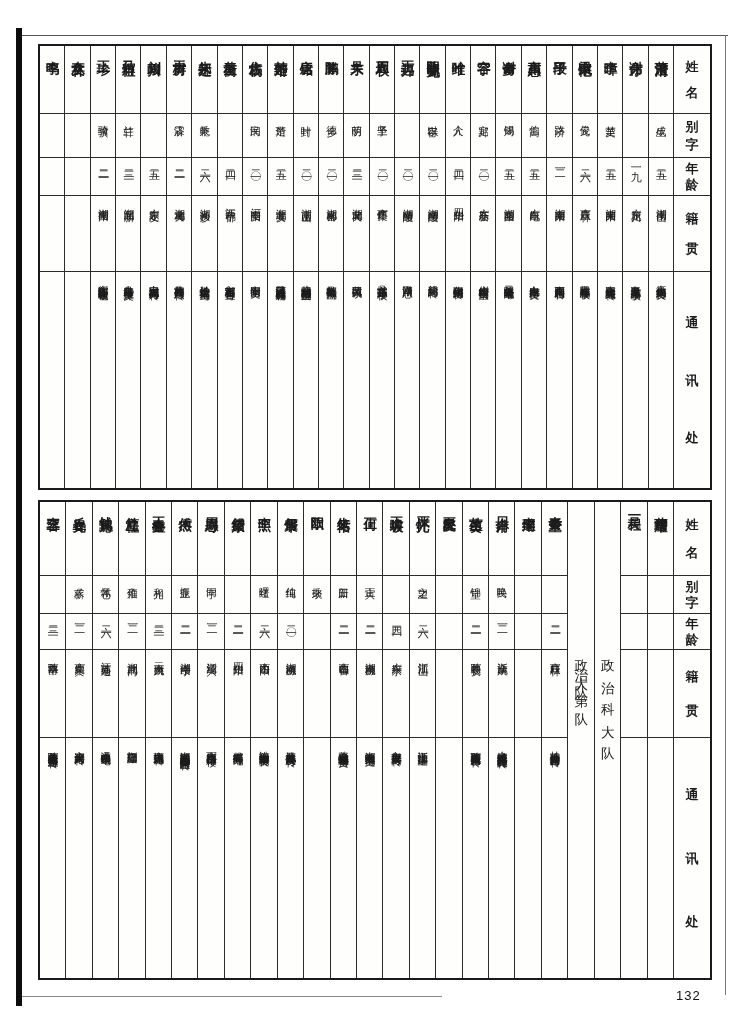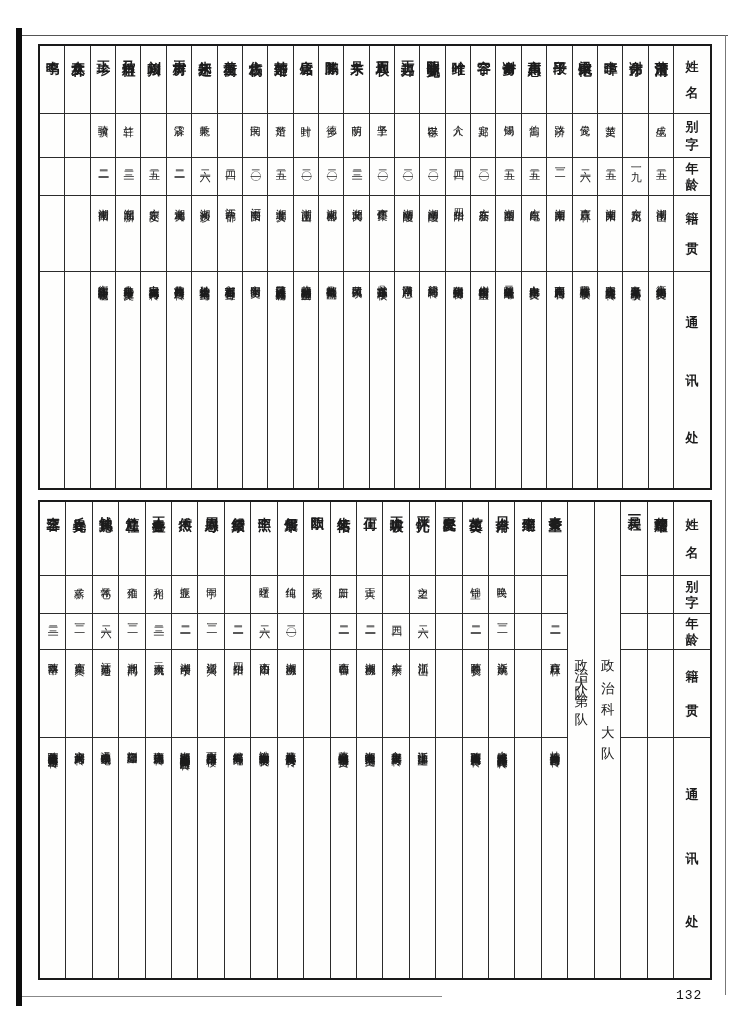--- a/index.html
+++ b/index.html
@@ -62,21 +62,21 @@
   .annot{
     writing-mode:vertical-rl;text-orientation:upright;
     font-size:13.5px;color:#222;line-height:1;
   }
   .annot-a{padding-top:146px;letter-spacing:22px;}
   .annot-b{padding-top:146px;letter-spacing:9px;}
 
   .page-number{
     position:absolute;top:988px;left:676px;
     font-size:13px;letter-spacing:1px;color:#111;
-    font-family:Liberation Mono, monospace;
+    font-family:Liberation Sans, sans-serif;
   }
 </style>
 </head>
 <body>
 
 <div class="scan-bar-left"></div>
 <div class="scan-line-top"></div>
 <div class="scan-line-right"></div>
 <div class="scan-line-bottom"></div>
 

